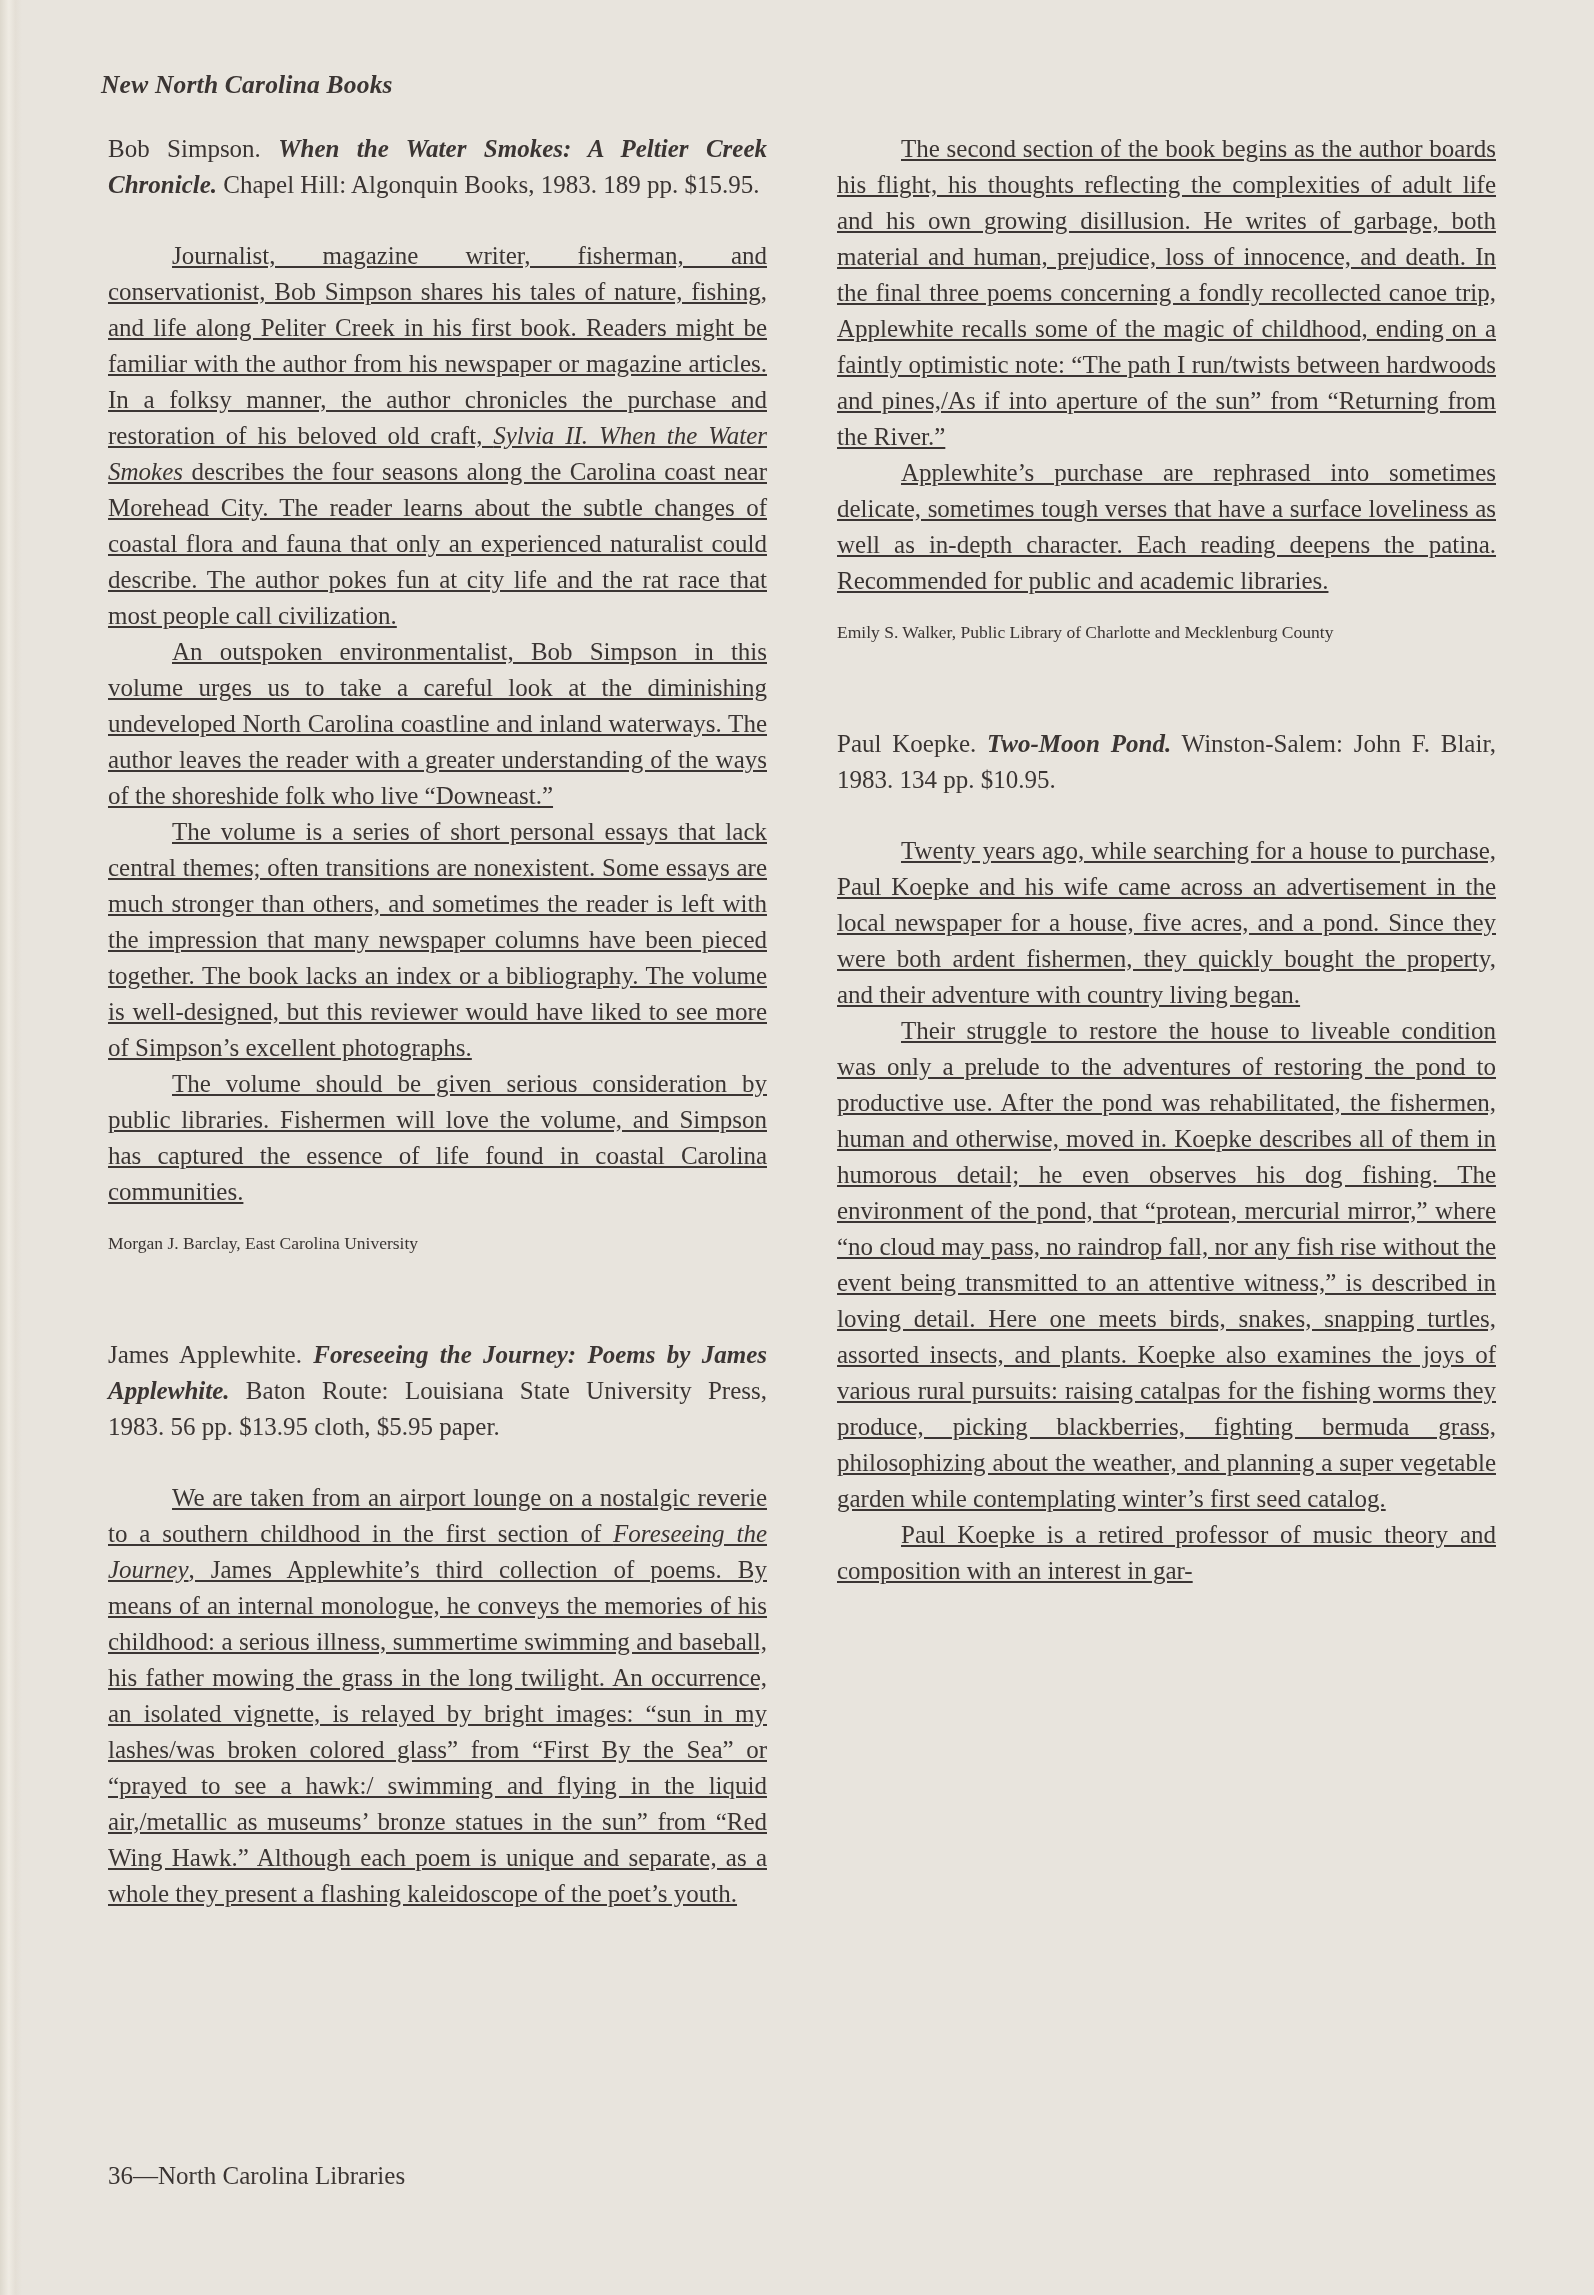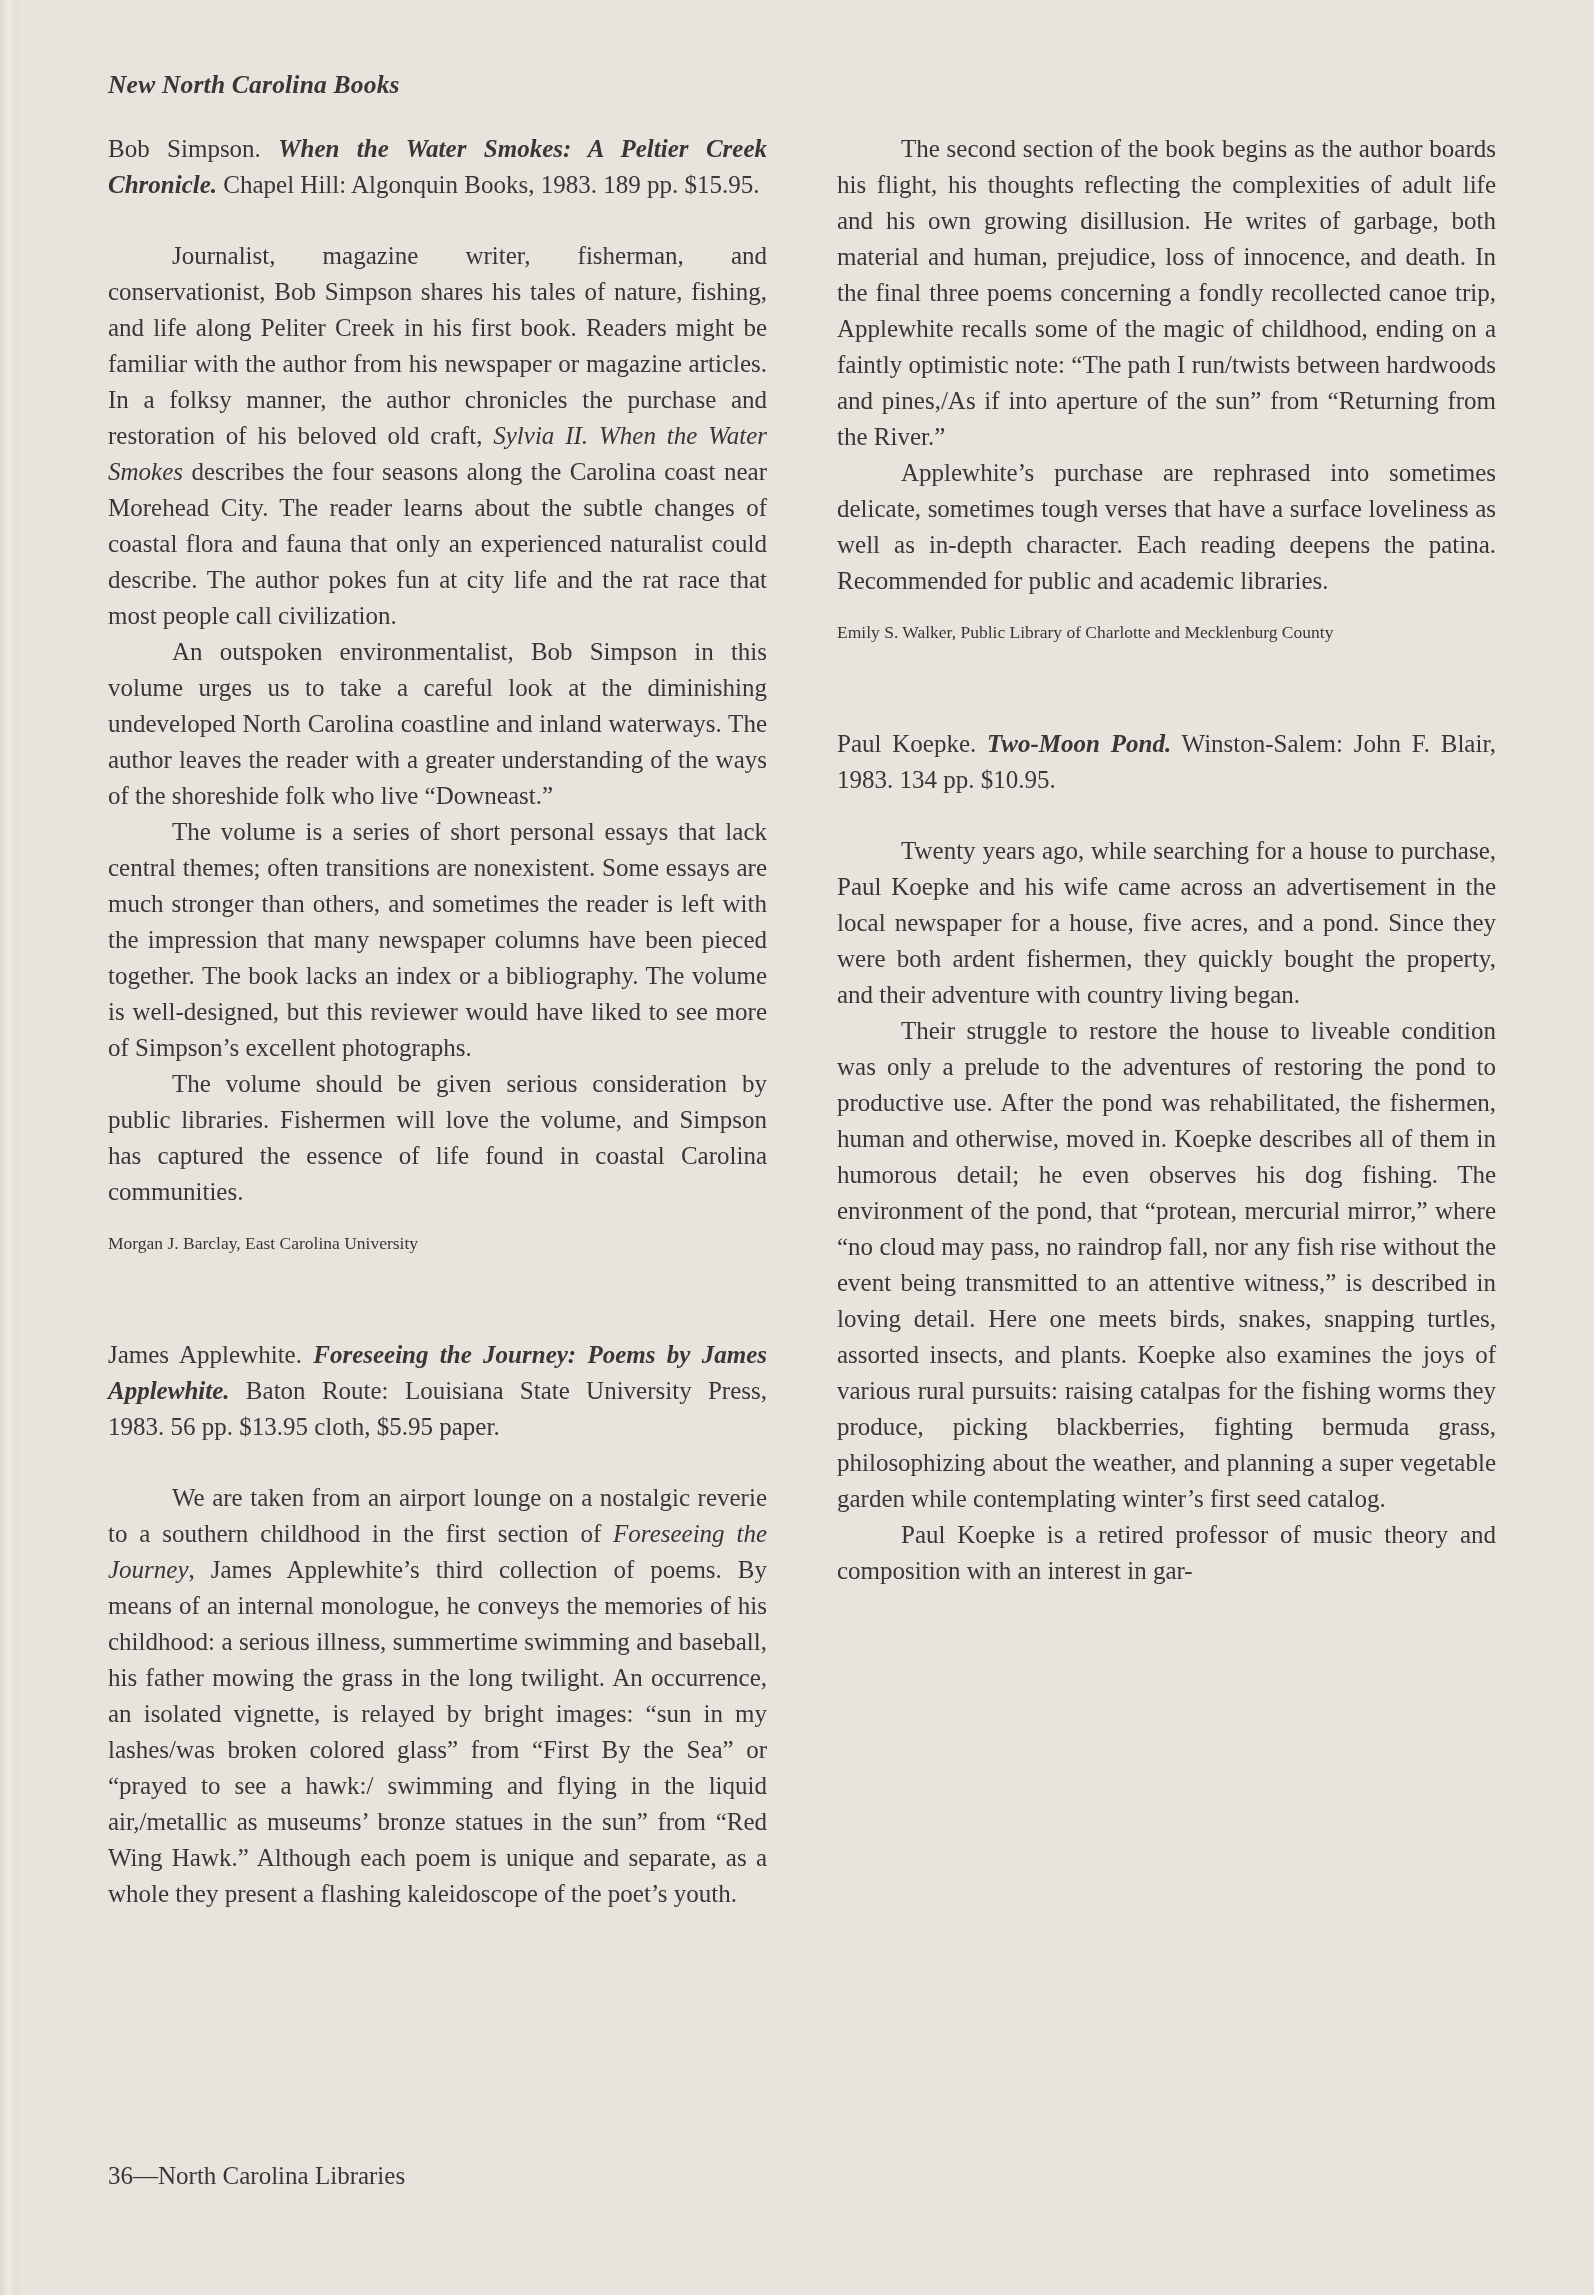--- a/index.html
+++ b/index.html
@@ -9,32 +9,32 @@
     position: relative;
     overflow: hidden;
     font-family: "Liberation Serif", "DejaVu Serif", serif;
     color: #3b3533;
   }
   .spine {
     position: absolute; left: 0; top: 0; width: 22px; height: 2295px;
     background: linear-gradient(to right, #ddd8cd 0%, #efebe3 40%, #e4dfd6 70%, #e8e4dd 100%);
   }
   .running-head {
-    position: absolute; left: 108px; top: 70px;
+    position: absolute; left: 101px; top: 70px;
     font-style: italic; font-weight: bold; font-size: 25.5px;
     letter-spacing: 0.2px;
   }
   .col {
     position: absolute; top: 131px; width: 659px;
     font-size: 25px; line-height: 36px;
   }
   .col.left { left: 108px; }
   .col.right { left: 837px; top: 131px; width: 659px; }
   p { margin: 0; text-align: justify; hyphens: manual; }
-  p.indent { text-indent: 64px; }
+  p.indent { text-indent: 64px; text-decoration: underline; }
   .citation { margin: 0; text-align: justify; }
   .citation .title { font-style: italic; font-weight: bold; }
   em { font-style: italic; }
   .reviewer {
     font-size: 17.5px; line-height: 29.5px;
     margin: 19px 0 0 0;
   }
   .gap-after-review { height: 78px; }
   .gap-after-citation { height: 35px; }
   .folio {

